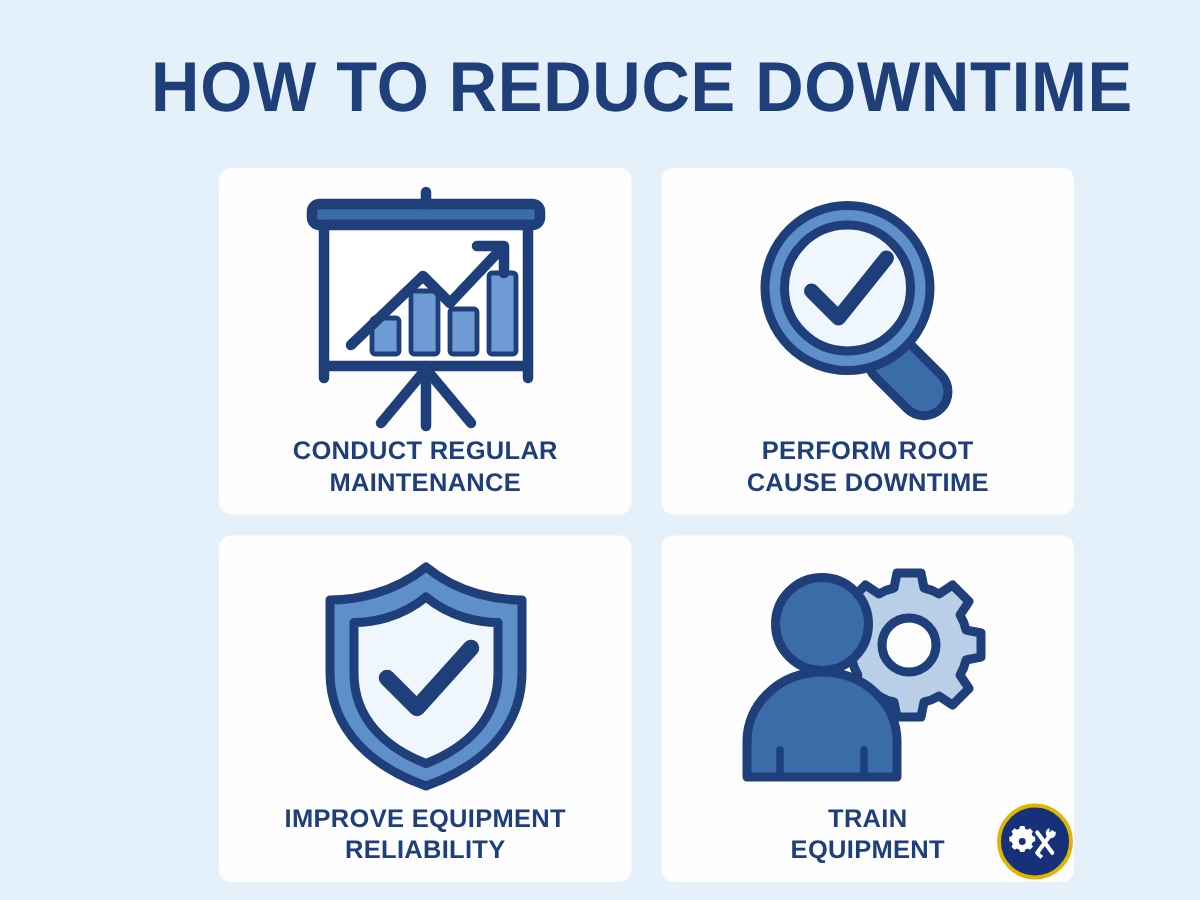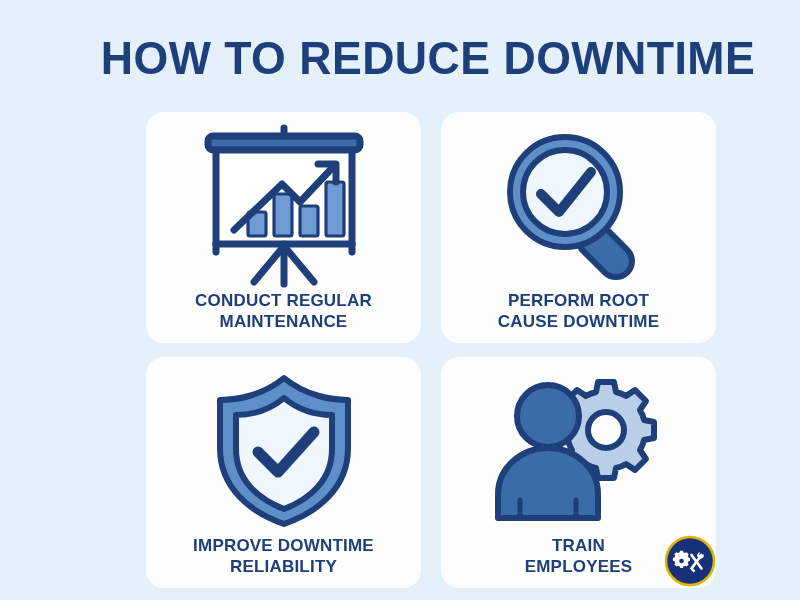--- a/index.html
+++ b/index.html
@@ -53,21 +53,21 @@
     height: 456px;
     display: grid;
     grid-template-columns: 275px 275px;
     grid-template-rows: 231px 231px;
     column-gap: 20px;
     row-gap: 14px;
   }
 
   .card {
     background: #fdfdfe;
-    border-radius: 18px;
+    border-radius: 8px;
     position: relative;
     display: flex;
     flex-direction: column;
     align-items: center;
     justify-content: flex-start;
     padding-top: 10px;
     box-shadow: 0 0 0 0 rgba(0,0,0,0);
   }
 
   .icon-wrap {
@@ -170,21 +170,21 @@
 
           <path d="M74 6 C 52 24, 26 28, 10 28 L 10 76 C 10 116, 40 140, 74 152
                    C 108 140, 138 116, 138 76 L 138 28 C 122 28, 96 24, 74 6 Z" fill="#5e8fc9" stroke="#1e3f79" stroke-width="6" stroke-linejoin="round"></path>
 
           <path d="M74 26 C 57 40, 38 43, 26 43 L 26 77 C 26 108, 48 127, 74 137
                    C 100 127, 122 108, 122 77 L 122 43 C 110 43, 91 40, 74 26 Z" fill="#eff6fc" stroke="#1e3f79" stroke-width="6" stroke-linejoin="round"></path>
 
           <polyline points="48,80 68,100 104,60" fill="none" stroke="#1e3f79" stroke-width="11" stroke-linecap="round" stroke-linejoin="round"></polyline>
         </svg>
       </div>
-      <div class="card-label">IMPROVE DOWNTIME
+      <div class="card-label">IMPROVE EQUIPMENT
 RELIABILITY</div>
     </div>
 
     <div class="card">
       <div class="icon-wrap">
         <svg width="178" height="150" viewBox="0 0 178 150" aria-hidden="true">
 
           <g transform="translate(116,46)">
             <path d="M -8 -40 L 8 -40 L 10 -30 A 31 31 0 0 1 20 -26 L 29 -32 L 40 -21
                      L 34 -12 A 31 31 0 0 1 38 -2 L 48 0 L 48 16 L 38 18
@@ -200,21 +200,21 @@
           <circle cx="58" cy="40" r="31" fill="#3a6ca8" stroke="#1e3f79" stroke-width="6"></circle>
 
           <path d="M 8 142 L 8 118 A 50 46 0 0 1 108 118 L 108 142 Z" fill="#3a6ca8" stroke="#1e3f79" stroke-width="6" stroke-linejoin="round"></path>
           <g stroke="#1e3f79" stroke-width="5" stroke-linecap="round">
             <line x1="30" y1="124" x2="30" y2="142"></line>
             <line x1="86" y1="124" x2="86" y2="142"></line>
           </g>
         </svg>
       </div>
       <div class="card-label">TRAIN
-EMPLOYEES</div>
+EQUIPMENT</div>
     </div>
 
   </div>
 
   <div class="badge">
     <svg width="54" height="54" viewBox="0 0 54 54" aria-hidden="true">
       <circle cx="27" cy="27" r="24" fill="#16317a" stroke="#e0b400" stroke-width="2.6"></circle>
 
       <g transform="translate(18.5,27)" fill="#ffffff">
         <path d="M -2.6 -10 L 2.6 -10 L 3.3 -7.1 A 8 8 0 0 1 6.1 -5.9 L 8.7 -7.6

